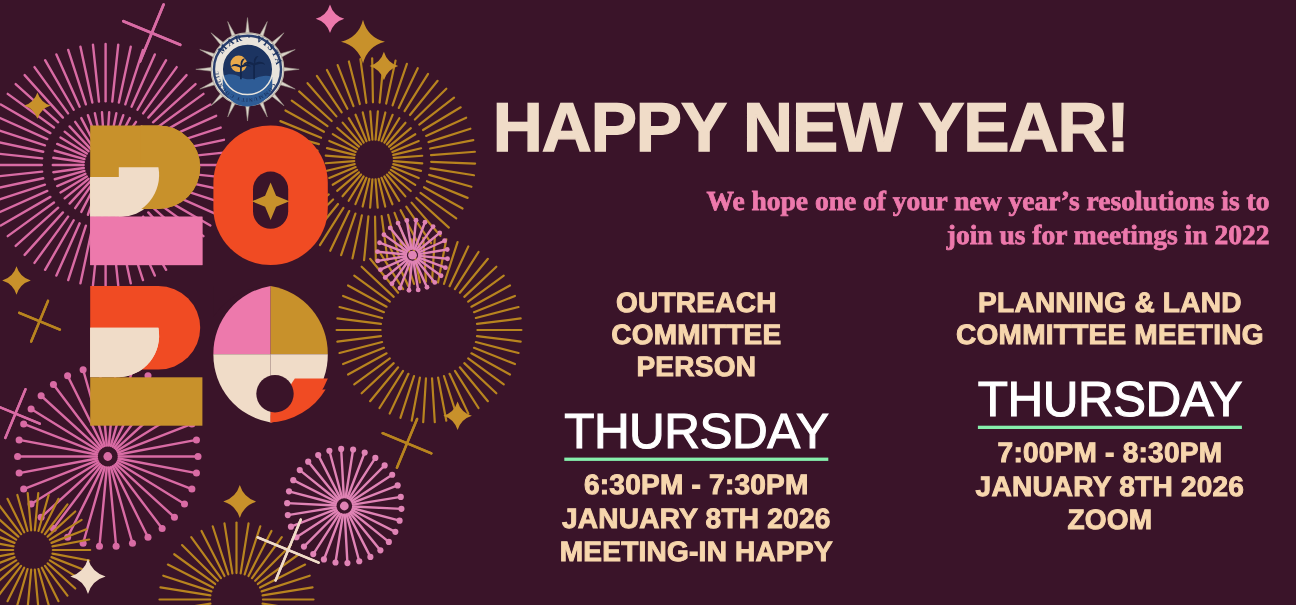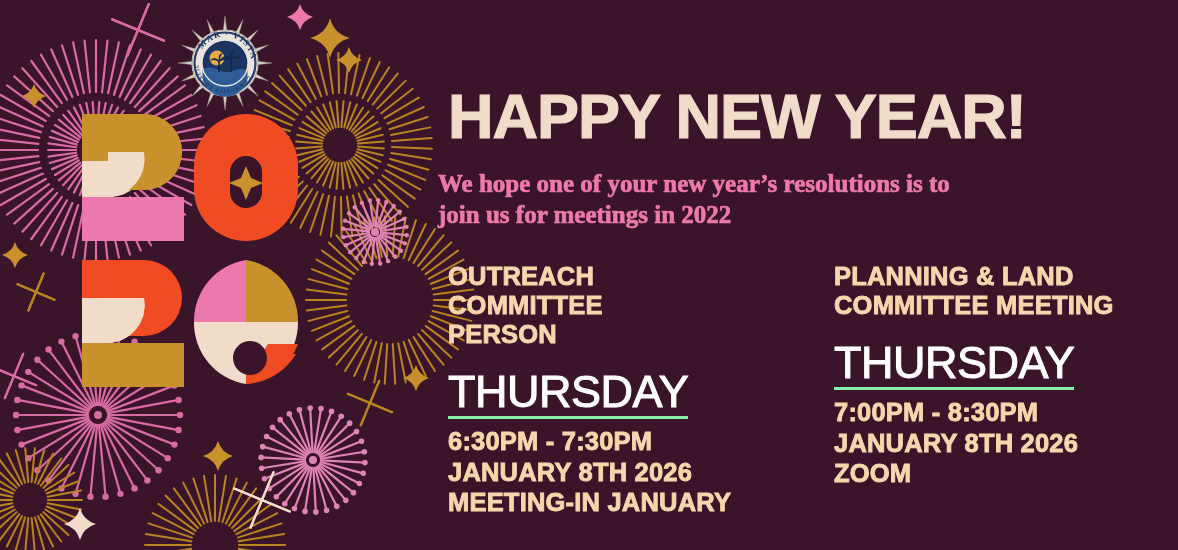--- a/index.html
+++ b/index.html
@@ -26,27 +26,27 @@
   #headline{
     position:absolute;left:10px;top:85px;width:730px;
     font-size:63px;line-height:1;font-weight:700;
     letter-spacing:-1px;color:#F0DCC8;
     font-family:"Liberation Sans", sans-serif;
     -webkit-text-stroke:1.2px #F0DCC8;
     white-space:nowrap;
   }
   #subtitle{
     position:absolute;left:0px;top:168px;width:716px;
-    text-align:left;color:#ED79AC;
+    text-align:right;color:#ED79AC;
     font-family:"Liberation Serif", serif;
     font-weight:700;font-size:25px;line-height:1.25;
     -webkit-text-stroke:0.7px #ED79AC;
   }
 
-  .col{position:absolute;top:262px;}
+  .col{position:absolute;top:262px;text-align:center;}
   #col-left{left:10px;width:370px;}
   #col-right{left:396px;width:350px;}
 
   .mtitle{
     color:#F7D6AD;font-weight:700;font-size:25.5px;line-height:1.14;
     letter-spacing:0.2px;-webkit-text-stroke:0.9px #F7D6AD;
     margin:0 0 0 0;
   }
   .mtitle span{display:block;}
 
@@ -816,21 +816,21 @@
     <div class="col" id="col-left">
       <div class="mtitle">
         <span>OUTREACH</span>
         <span>COMMITTEE</span>
         <span>PERSON</span>
       </div>
       <div><span class="day">THURSDAY</span></div>
       <div class="detail">
         <span>6:30PM - 7:30PM</span>
         <span>JANUARY 8TH 2026</span>
-        <span>MEETING-IN JANUARY</span>
+        <span>MEETING-IN HAPPY</span>
       </div>
     </div>
 
     <div class="col" id="col-right">
       <div class="mtitle">
         <span>PLANNING &amp; LAND</span>
         <span>COMMITTEE MEETING</span>
       </div>
       <div><span class="day">THURSDAY</span></div>
       <div class="detail">

